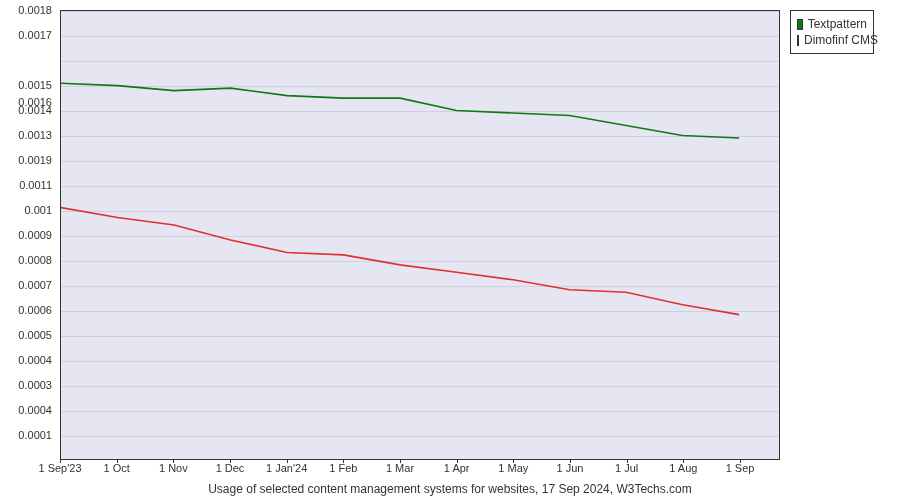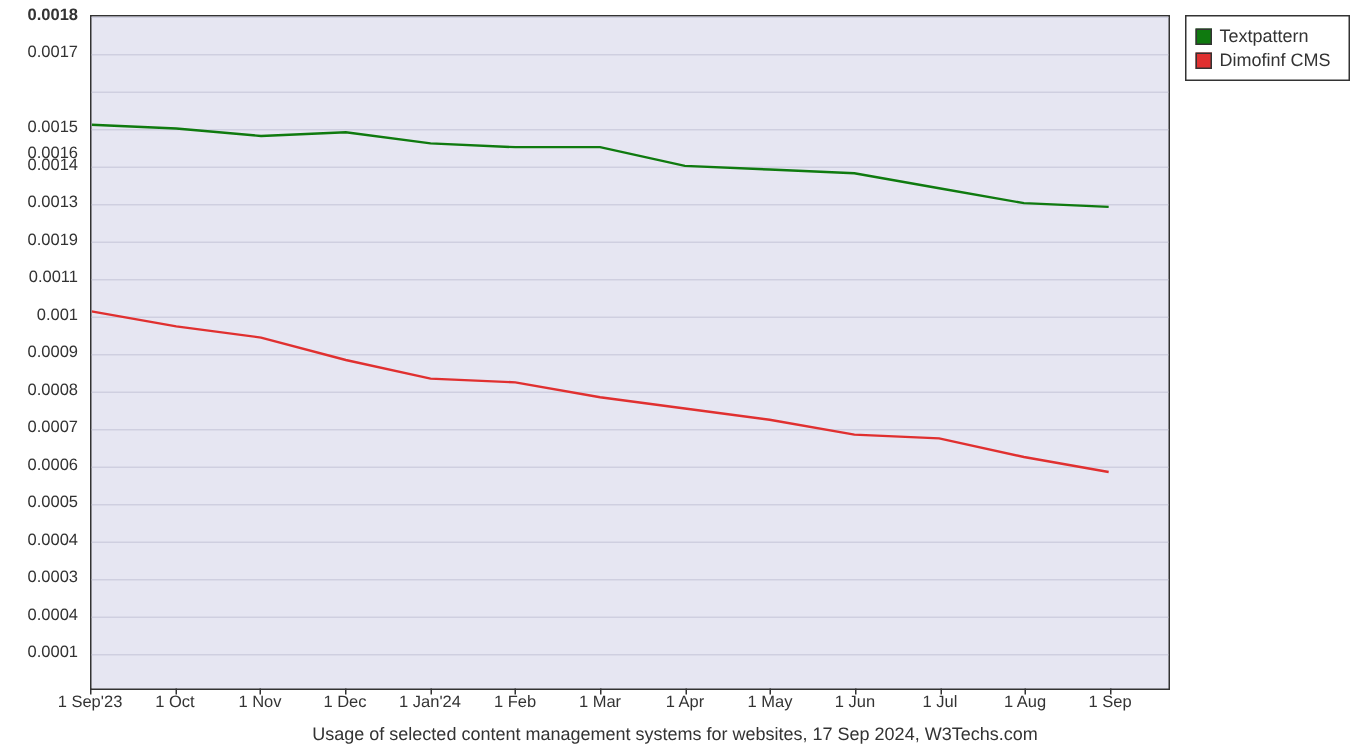--- a/index.html
+++ b/index.html
@@ -78,21 +78,21 @@
     width: 900px;
     top: 482px;
     text-align: center;
     font-size: 12px;
     color: #333;
   }
   .legend {
     position: absolute;
     left: 790px;
     top: 10px;
-    width: 110px;
+    width: 84px;
     background: #ffffff;
     border: 1px solid #333;
     padding: 4px 6px;
     box-sizing: border-box;
     font-size: 12px;
   }
   .legend-row {
     display: flex;
     align-items: center;
     gap: 5px;
@@ -129,21 +129,21 @@
       <div class="y-label" style="top: 250px;">0.0008</div>
       <div class="y-label" style="top: 225px;">0.0009</div>
       <div class="y-label" style="top: 200px;">0.001</div>
       <div class="y-label" style="top: 175px;">0.0011</div>
       <div class="y-label" style="top: 150px;">0.0019</div>
       <div class="y-label" style="top: 125px;">0.0013</div>
       <div class="y-label" style="top: 100px;">0.0014</div>
       <div class="y-label" style="top: 75px;">0.0015</div>
       <div class="y-label" style="top: 50px; margin-top: 42px;">0.0016</div>
       <div class="y-label" style="top: 25px;">0.0017</div>
-      <div class="y-label" style="top: 0px; font-weight: bold;">0.0018</div>
+      <div class="y-label" style="top: 0px;">0.0018</div>
     </div>
 
   <div class="plot-area">
     <div class="gridline-h" style="top: 425px;"></div>
       <div class="gridline-h" style="top: 400px;"></div>
       <div class="gridline-h" style="top: 375px;"></div>
       <div class="gridline-h" style="top: 350px;"></div>
       <div class="gridline-h" style="top: 325px;"></div>
       <div class="gridline-h" style="top: 300px;"></div>
       <div class="gridline-h" style="top: 275px;"></div>

